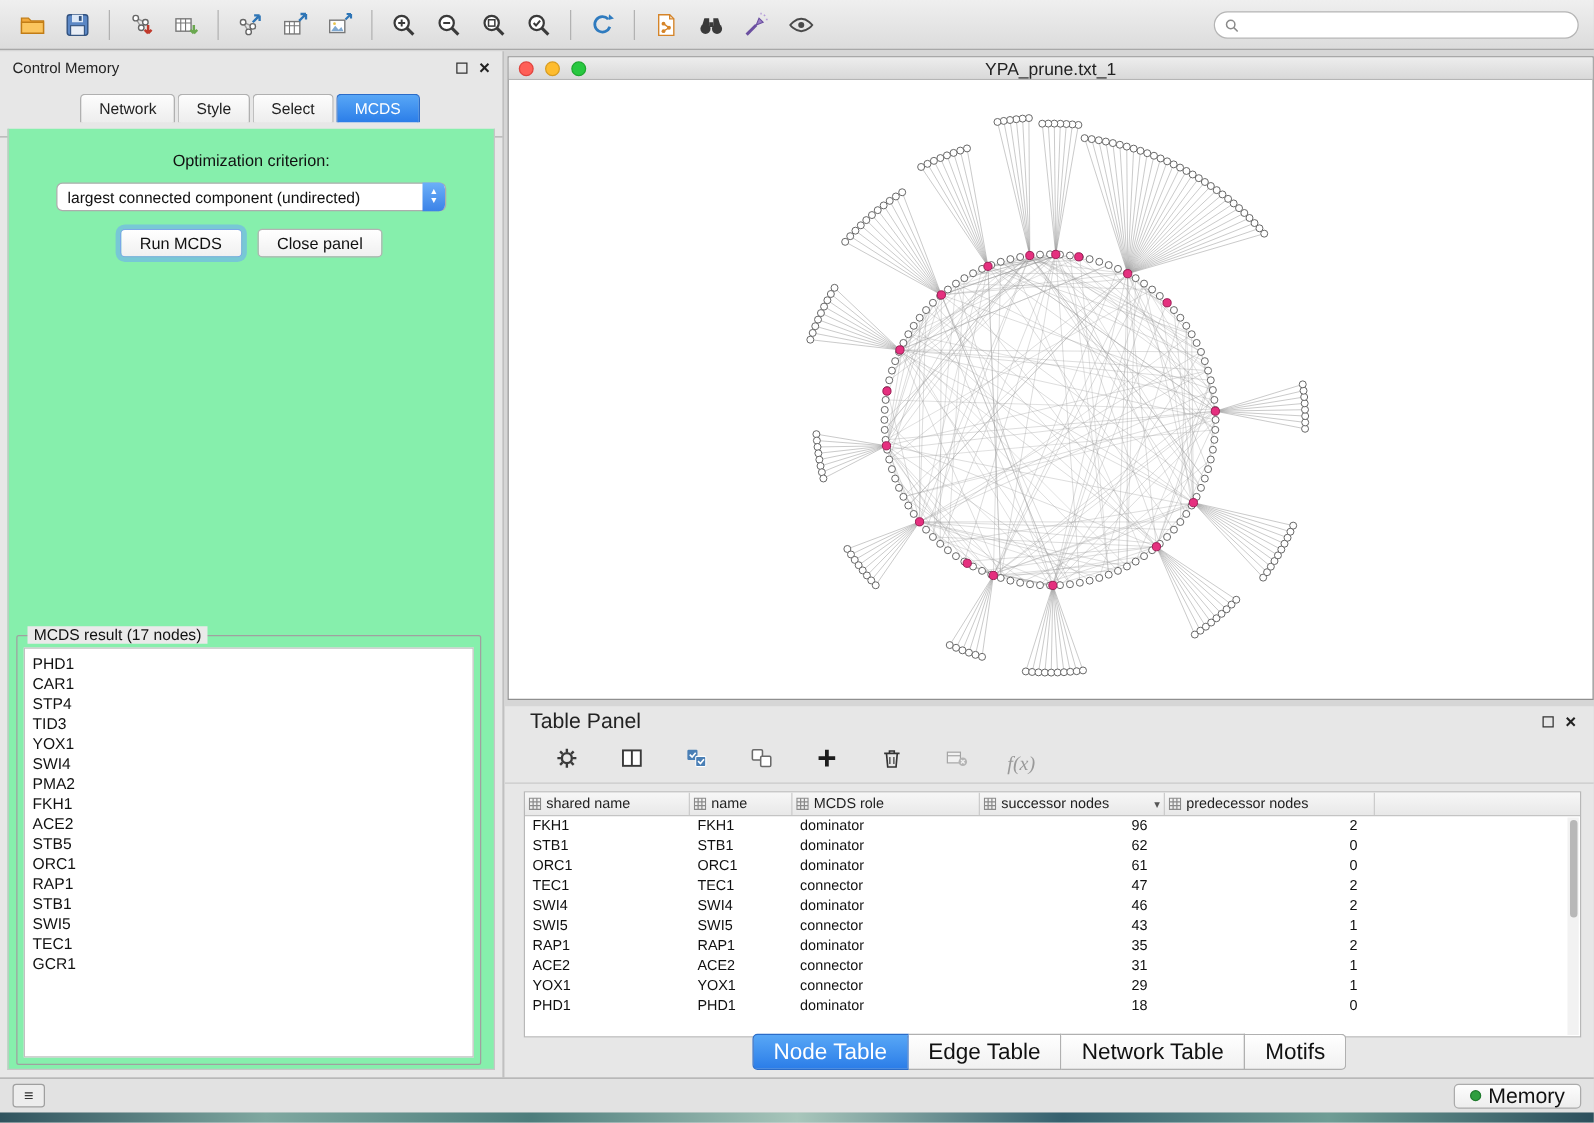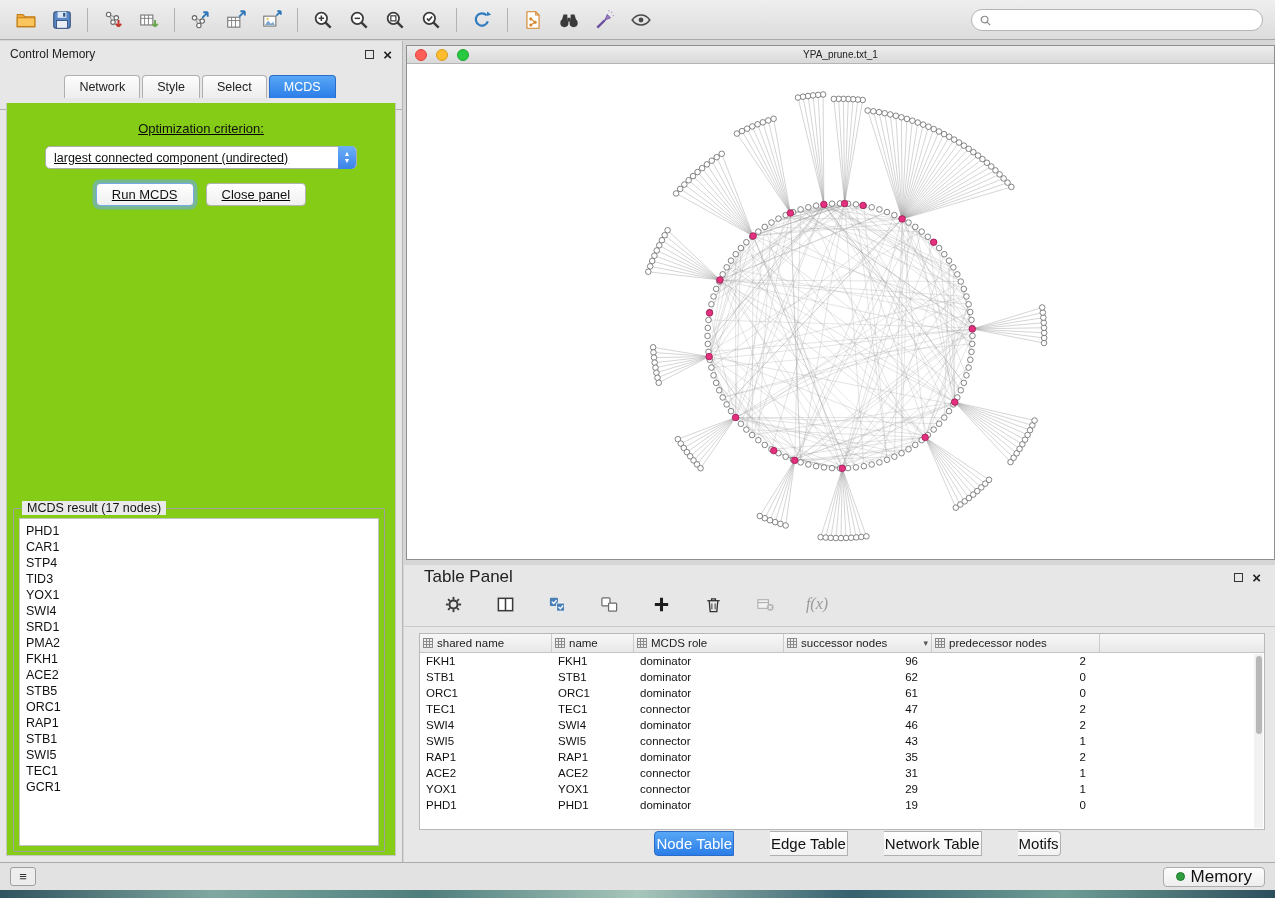--- a/index.html
+++ b/index.html
@@ -32,21 +32,21 @@
   .wc-box { width:9px; height:9px; border:1.4px solid #333; display:inline-block; }
   .wc-x { font-size:15px; font-weight:bold; color:#222; line-height:9px; }
   .cp-tabs { display:flex; justify-content:center; gap:0; margin-top:8px;
     border-bottom:1px solid #b0b0b0; padding-bottom:11px; }
   .cp-tab { font-size:12.5px; padding:4px 14px; background:linear-gradient(#fdfdfd,#ededed);
     border:1px solid #b0b0b0; border-bottom:none; border-radius:4px 4px 0 0;
     margin-right:2px; color:#222; }
   .cp-tab.active { background:linear-gradient(#58a7f6,#2b7de8); color:#fff;
     border-color:#2b6cc8; }
   .cp-content { position:absolute; left:6px; right:6px; top:62px; bottom:6px;
-    background:#84cc16; border:1px solid #c6c6c6; border-top:none;text-decoration:underline; }
+    background:#86efac; border:1px solid #c6c6c6; border-top:none; }
   .opt-label { text-align:center; font-size:13px; color:#111; margin-top:18px; }
   .dropdown { position:relative; margin:10px auto 0; width:312px; height:23px;
     background:#fff; border:1px solid #adadad; border-radius:5px;
     font-size:12.5px; color:#111; display:flex; align-items:center;
     padding-left:8px; }
   .dd-cap { position:absolute; right:0; top:-1px; width:18px; height:23px;
     border-radius:0 5px 5px 0; background:linear-gradient(#6cb0f8,#3b82e8);
     display:flex; flex-direction:column; align-items:center; justify-content:center;
     gap:1px; }
   .dd-cap span { color:#fff; font-size:7px; line-height:6px; }
@@ -63,34 +63,34 @@
   .mcds-list { position:absolute; left:5px; right:5px; top:9px; bottom:5px;
     background:#fff; border:1px solid #c2c2c2; overflow:hidden; padding-top:4px; }
   .mcds-item { font-size:12.5px; color:#111; line-height:16px; padding-left:6px; }
 
   
   .net-window { position:absolute; left:406px; top:45px; width:869px; height:515px;
     background:#fff; border:1px solid #8f8f8f; }
   .net-titlebar { height:18px; background:linear-gradient(#ededed,#d9d9d9);
     border-bottom:1px solid #b5b5b5; position:relative;
     display:flex; align-items:center; justify-content:center; }
-  .net-title { font-size:10px; color:#222; }
+  .net-title { font-size:14px; color:#222; }
   .lights { position:absolute; left:8px; top:3px; display:flex; gap:9px; }
   .light { width:12px; height:12px; border-radius:50%; }
   .net-canvas { position:absolute; left:0; top:19px; right:0; bottom:0; }
   .net-canvas svg { width:100%; height:100%; display:block; }
 
   
   .table-panel { position:absolute; left:404px; top:565px; width:871px; height:297px;
     background:#e7e7e7; }
   .tp-titlebar { height:24px; display:flex; align-items:center; padding:0 14px 0 20px; }
   .tp-title { font-size:17px; color:#222; }
   .tp-toolbar { height:38px; display:flex; align-items:center; gap:14px;
     padding-left:24px; border-bottom:1px solid #cacaca; }
-  .tp-tbtn { width:26px; height:26px; display:flex; align-items:flex-start; justify-content:center;margin-left:12px; }
+  .tp-tbtn { width:26px; height:26px; display:flex; align-items:flex-end; justify-content:center;margin-left:12px; }
   .tp-tbtn svg { width:19px; height:19px; }
   .fx-label { font-size:16px; font-style:italic; color:#9a9a9a;
     font-family:"Liberation Serif", serif; }
   .table-wrap { position:absolute; left:15px; right:10px; top:68px; bottom:32px;
     background:#fff; border:1px solid #b8b8b8; overflow:hidden; }
   .thead { display:flex; height:19px; background:linear-gradient(#f7f7f7,#e8e8e8);
     border-bottom:1px solid #c4c4c4; }
   .th { display:flex; align-items:center; border-right:1px solid #cccccc;
     font-size:11.5px; color:#222; padding:0 3px; position:relative; }
   .th .grid-ic { margin-right:4px; display:flex; }
@@ -100,23 +100,23 @@
   .tr { display:flex; height:16px; align-items:center; }
   .td { font-size:11.5px; color:#111; padding:0 6px; overflow:hidden;
     white-space:nowrap; }
   .td.num { text-align:right; padding-right:14px; }
   .vscroll { position:absolute; right:1px; top:20px; width:9px; bottom:1px;
     background:#f2f2f2; }
   .vthumb { position:absolute; left:1.5px; top:2px; width:6px; height:78px;
     background:#b8b8b8; border-radius:3px; }
   .tp-tabs { position:absolute; left:0; right:0; bottom:6px; display:flex;
     justify-content:center; }
-  .tp-tab { font-size:15px; color:#111; padding:3px 1px;
+  .tp-tab { font-size:18px; color:#111; padding:3px 16px;
     background:linear-gradient(#ffffff,#f1f1f1); border:1px solid #b0b0b0;
-    border-left:none;margin-left:36px; }
+    border-left:none; }
   .tp-tab:first-child { border-left:1px solid #b0b0b0; border-radius:4px 0 0 4px; }
   .tp-tab:last-child { border-radius:0 4px 4px 0; }
   .tp-tab.active { background:linear-gradient(#58a7f6,#2b7de8); color:#fff;
     border-color:#2b6cc8; }
 
   
   .statusbar { position:absolute; left:0; top:862px; width:1275px; height:28px;
     background:#e2e2e2; border-top:1px solid #ababab;
     display:flex; align-items:center; padding:0 10px; }
   .menu-box { width:26px; height:19px; border:1px solid #9f9f9f; border-radius:3px;
@@ -333,21 +333,20 @@
       </div>
       <div class="group-box">
         <span class="group-title">MCDS result (17 nodes)</span>
         <div class="mcds-list">
             <div class="mcds-item">PHD1</div>
             <div class="mcds-item">CAR1</div>
             <div class="mcds-item">STP4</div>
             <div class="mcds-item">TID3</div>
             <div class="mcds-item">YOX1</div>
             <div class="mcds-item">SWI4</div>
-            <div class="mcds-item">SRD1</div>
             <div class="mcds-item">PMA2</div>
             <div class="mcds-item">FKH1</div>
             <div class="mcds-item">ACE2</div>
             <div class="mcds-item">STB5</div>
             <div class="mcds-item">ORC1</div>
             <div class="mcds-item">RAP1</div>
             <div class="mcds-item">STB1</div>
             <div class="mcds-item">SWI5</div>
             <div class="mcds-item">TEC1</div>
             <div class="mcds-item">GCR1</div>
@@ -1177,21 +1176,21 @@
             <div class="td" style="width: 132px;">YOX1</div>
             <div class="td" style="width: 82px;">YOX1</div>
             <div class="td" style="width: 150px;">connector</div>
             <div class="td num" style="width: 148px;">29</div>
             <div class="td num" style="width: 168px;">1</div>
           </div>
           <div class="tr">
             <div class="td" style="width: 132px;">PHD1</div>
             <div class="td" style="width: 82px;">PHD1</div>
             <div class="td" style="width: 150px;">dominator</div>
-            <div class="td num" style="width: 148px;">19</div>
+            <div class="td num" style="width: 148px;">18</div>
             <div class="td num" style="width: 168px;">0</div>
           </div>
         </div>
       <div class="vscroll">
           <div class="vthumb"></div>
         </div>
     </div>
     <div class="tp-tabs">
         <div class="tp-tab active">Node Table</div>
         <div class="tp-tab">Edge Table</div>

